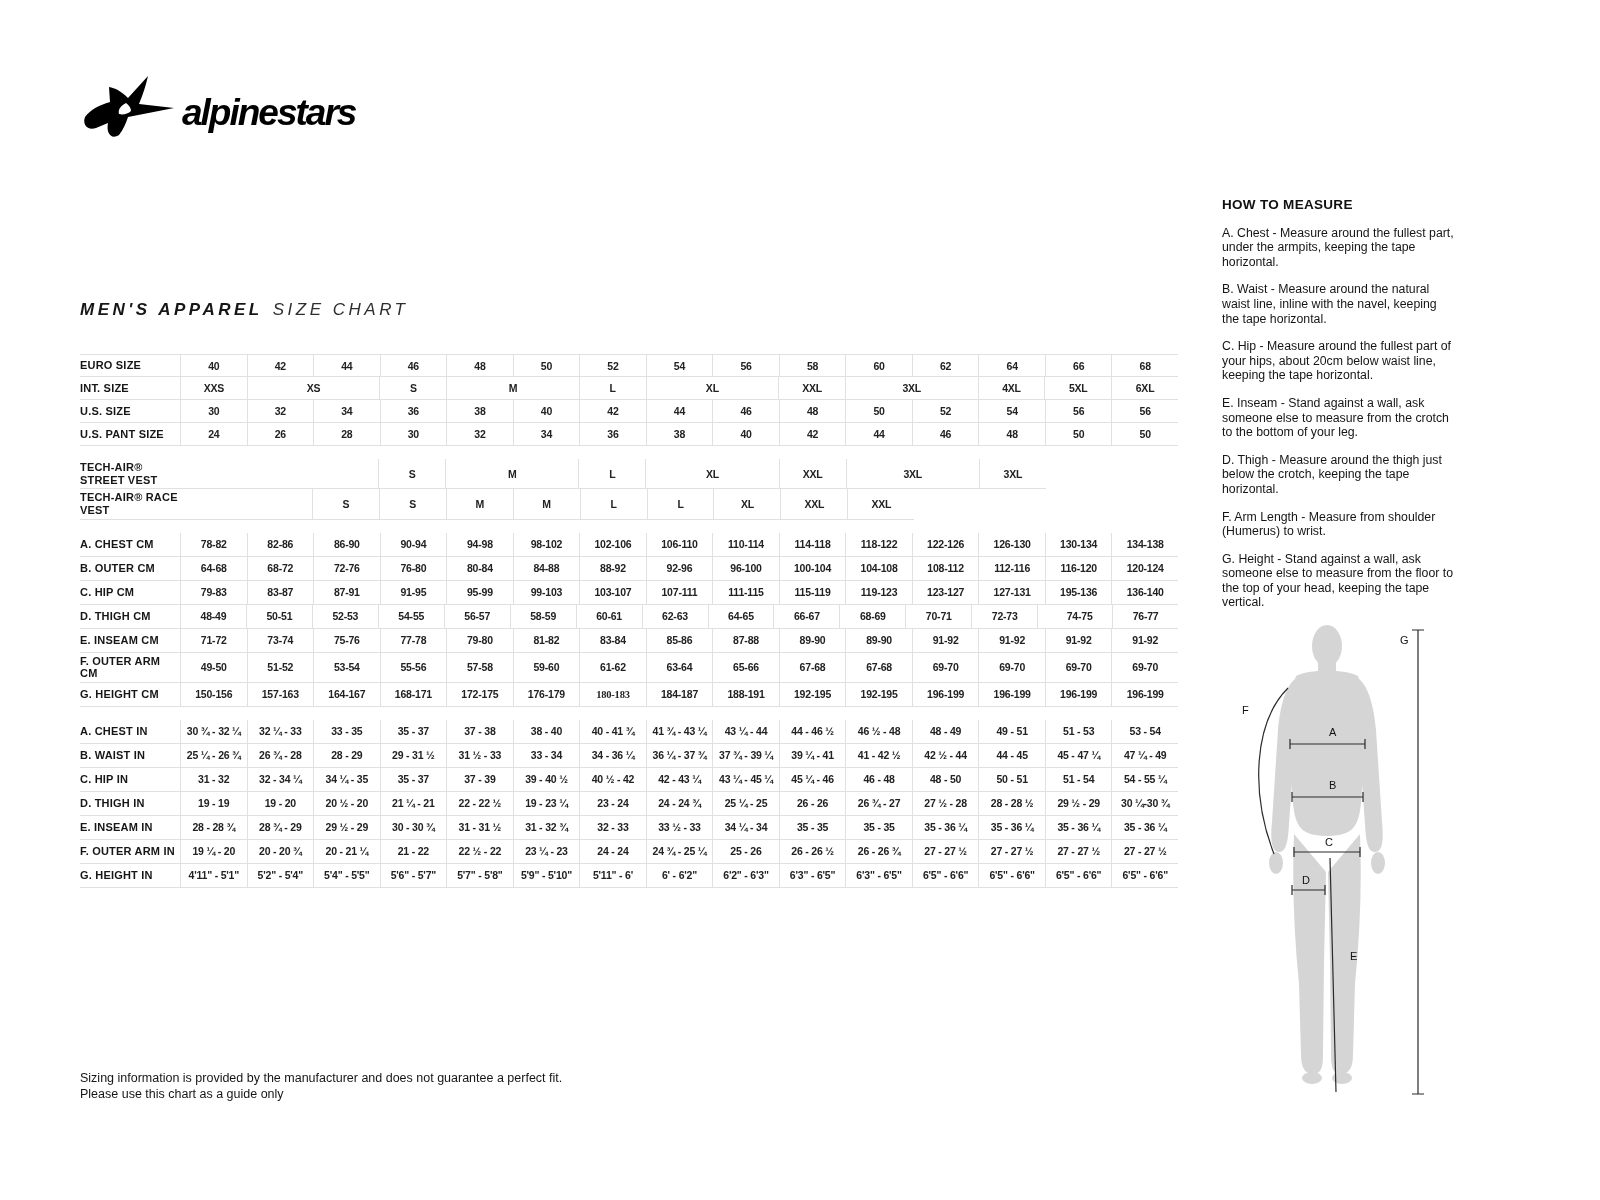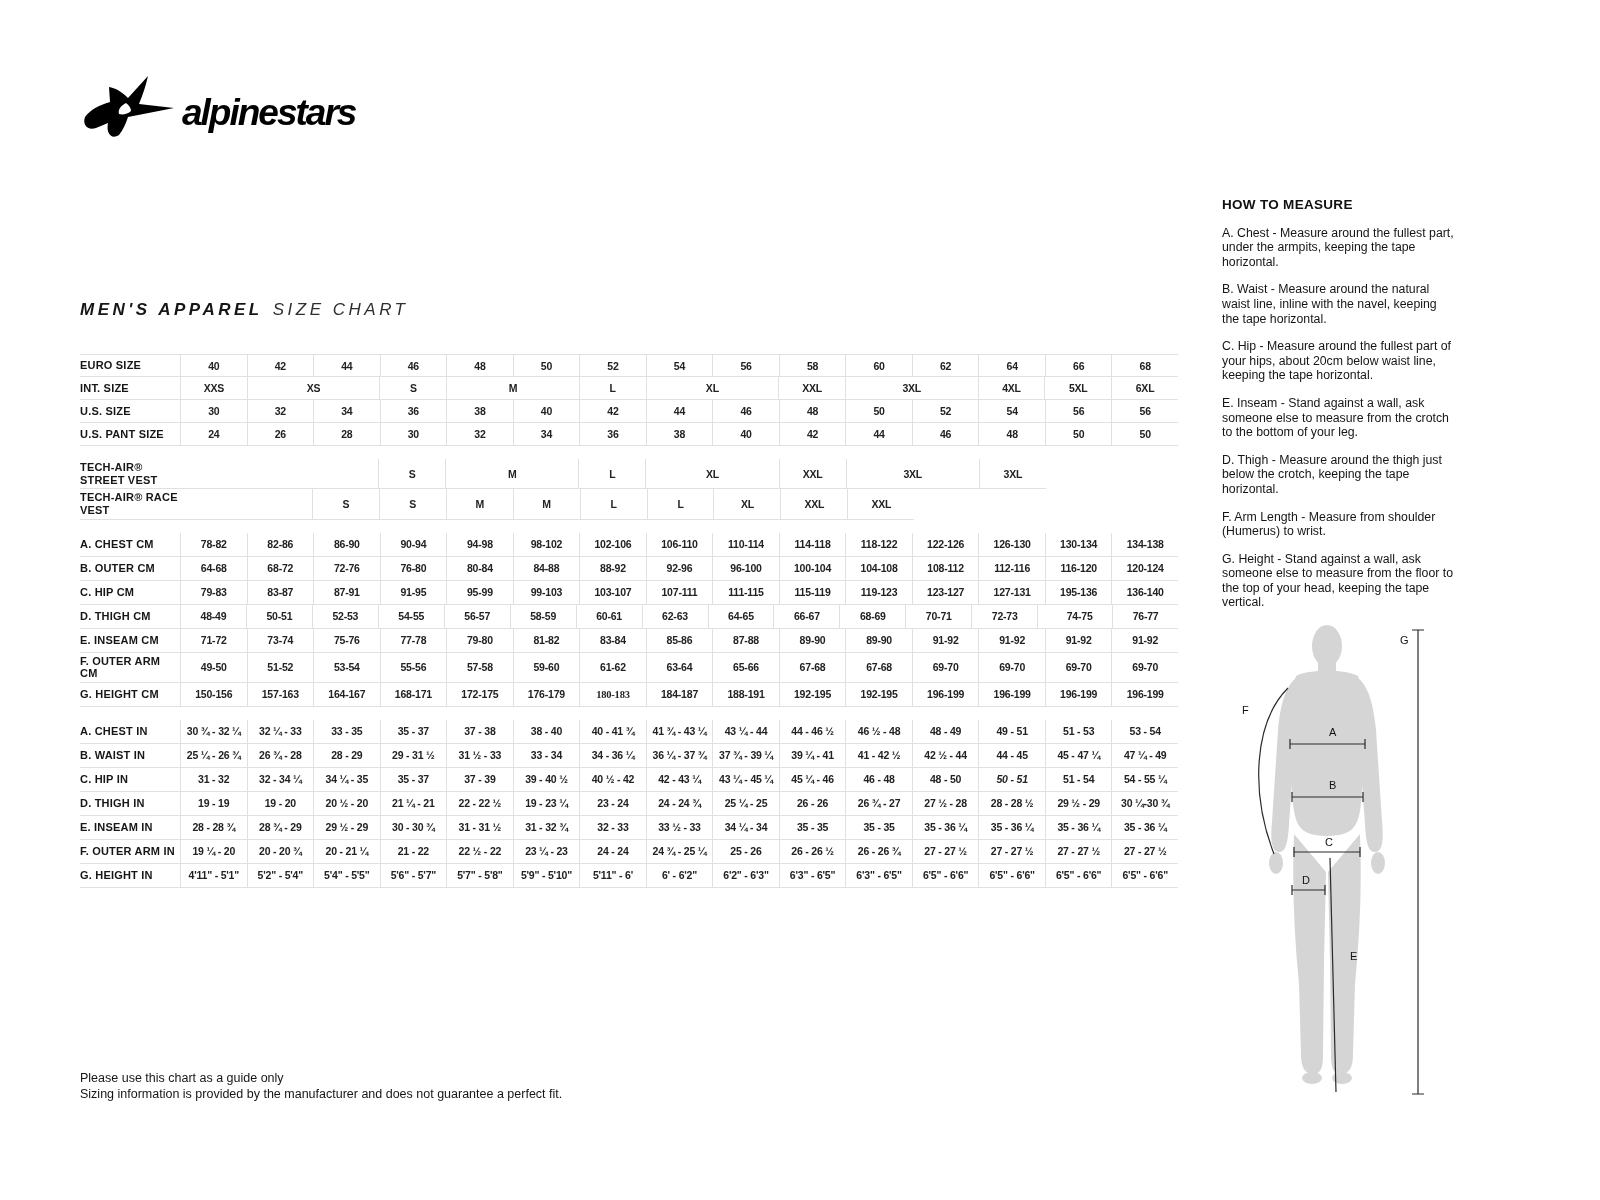--- a/index.html
+++ b/index.html
@@ -324,21 +324,21 @@
         <div class="tcell" style="flex: 1 1 0px;">34 ¼ - 35</div>
         <div class="tcell" style="flex: 1 1 0px;">35 - 37</div>
         <div class="tcell" style="flex: 1 1 0px;">37 - 39</div>
         <div class="tcell" style="flex: 1 1 0px;">39 - 40 ½</div>
         <div class="tcell" style="flex: 1 1 0px;">40 ½ - 42</div>
         <div class="tcell" style="flex: 1 1 0px;">42 - 43 ¼</div>
         <div class="tcell" style="flex: 1 1 0px;">43 ¼ - 45 ¼</div>
         <div class="tcell" style="flex: 1 1 0px;">45 ¼ - 46</div>
         <div class="tcell" style="flex: 1 1 0px;">46 - 48</div>
         <div class="tcell" style="flex: 1 1 0px;">48 - 50</div>
-        <div class="tcell" style="flex: 1 1 0px; font-style: italic;">50 - 51</div>
+        <div class="tcell" style="flex: 1 1 0px;">50 - 51</div>
         <div class="tcell" style="flex: 1 1 0px;">51 - 54</div>
         <div class="tcell" style="flex: 1 1 0px;">54 - 55 ¼</div>
       </div>
       <div class="trow">
         <div class="tlabel">D. THIGH IN</div>
         <div class="tcell" style="flex: 1 1 0px;">19 - 19</div>
         <div class="tcell" style="flex: 1 1 0px;">19 - 20</div>
         <div class="tcell" style="flex: 1 1 0px;">20 ½ - 20</div>
         <div class="tcell" style="flex: 1 1 0px;">21 ¼ - 21</div>
         <div class="tcell" style="flex: 1 1 0px;">22 - 22 ½</div>
@@ -451,15 +451,15 @@
     <text x="97" y="167">B</text>
     <text x="93" y="224">C</text>
     <text x="70" y="262">D</text>
     <text x="118" y="338">E</text>
     <text x="10" y="92">F</text>
     <text x="168" y="22">G</text>
   </g>
 </svg>
 
 <div class="footer">
+  <div>Sizing information is provided by the manufacturer and does not guarantee a perfect fit.</div>
   <div>Please use this chart as a guide only</div>
-  <div>Sizing information is provided by the manufacturer and does not guarantee a perfect fit.</div>
 </div>
 
 </body></html>

